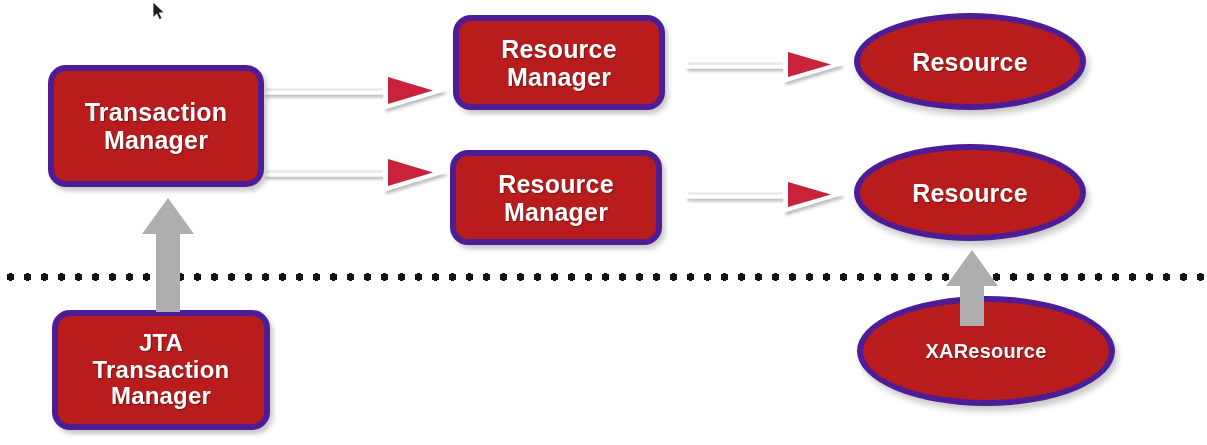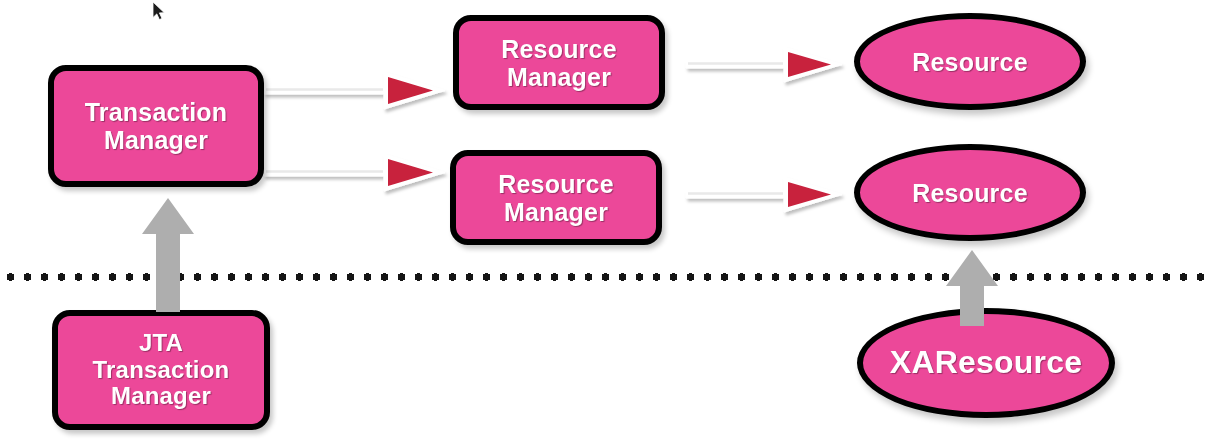--- a/index.html
+++ b/index.html
@@ -22,22 +22,22 @@
   .node {
     position: absolute;
     display: flex;
     align-items: center;
     justify-content: center;
     text-align: center;
     color: #ffffff;
     font-weight: bold;
     letter-spacing: 0.2px;
     box-sizing: border-box;
-    background: #ec4899;
-    border: 6px solid #000000;
+    background: #b91c1c;
+    border: 6px solid #4c1d95;
     text-shadow: 1px 1px 1px rgba(0,0,0,0.35);
     line-height: 1.12;
     z-index: 3;
   }
   .node .label { display: block; width: 100%; }
 
   .box {
     border-radius: 18px;
     box-shadow: 3px 4px 5px rgba(0,0,0,0.22);
   }
@@ -168,21 +168,21 @@
   </div>
 
   <div class="node box" style="left:52px; top:310px; width:218px; height:120px; font-size:24px;">
     <span class="label">
       <span>JTA</span><br>
       <span>Transaction</span><br>
       <span>Manager</span>
     </span>
   </div>
 
-  <div class="node ellipse" style="left:857px; top:308px; width:258px; height:110px; font-size:32px;">
+  <div class="node ellipse" style="left:857px; top:296px; width:258px; height:110px; font-size:20px;">
     <span class="label">XAResource</span>
   </div>
 
   <div class="cursor" style="left:152px; top:1px;">
     <svg width="16" height="22" viewBox="0 0 16 22">
       <path d="M 1 1 L 1 16.5 L 4.8 12.9 L 7.4 18.6 L 10 17.4 L 7.4 11.9 L 12.3 11.7 Z" fill="#1c1c1c" stroke="#ffffff" stroke-width="0.8"></path>
     </svg>
   </div>
 
 </div>

